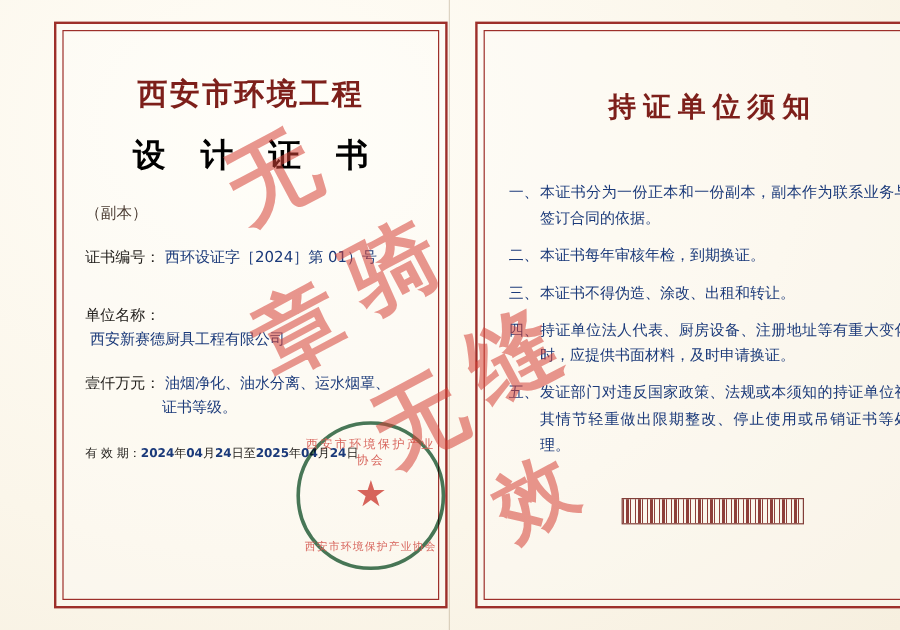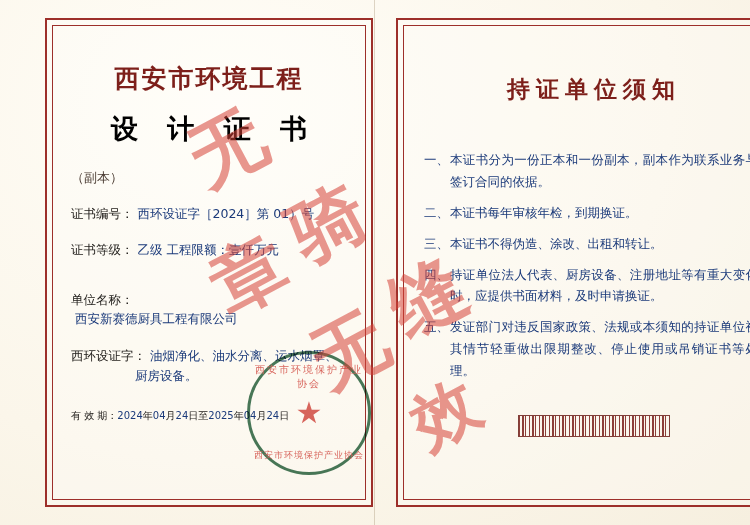--- a/index.html
+++ b/index.html
@@ -120,20 +120,21 @@
   .issuer {
     font-size: 12.5px;
     margin-top: 66px;
   }
   .validity {
     font-size: 10px;
     margin-top: 22px;
   }
   .validity .seg {
     color: #1b3a7a;
+    font-weight: bold;
   }
   .validity .lbl { color: #23201d; }
 
   
   .right-content {
     position: absolute;
     inset: 0;
     padding: 34px 26px 0 26px;
     box-sizing: border-box;
   }
@@ -282,33 +283,29 @@
     <div class="left-content">
       <div class="title-1">西安市环境工程</div>
       <div class="title-2">设 计 证 书</div>
       <div class="subtitle">（副本）</div>
 
       <div class="field">
         <span class="field-label">证书编号：</span>
         <span class="field-value">西环设证字［2024］第  01）号</span>
       </div>
 
-      <div class="field">
-        <span class="field-label">证书等级：</span>
-        <span class="field-value">乙级    工程限额：壹仟万元</span>
-      </div>
 
       <div class="field row-gap-big">
         <span class="field-label">单位名称：</span>
         <span class="field-value">西安新赛德厨具工程有限公司</span>
       </div>
 
       <div class="field-block">
-        <span class="field-label">西环设证字：</span><span class="field-value">油烟净化、油水分离、运水烟罩、</span>
-        <span class="indent-line">厨房设备。</span>
+        <span class="field-label">壹仟万元：</span><span class="field-value">油烟净化、油水分离、运水烟罩、</span>
+        <span class="indent-line">证书等级。</span>
       </div>
 
 
       <div class="field validity">
         <span class="lbl">有 效 期：</span>
         <span class="seg">2024</span>
         <span class="lbl">年</span>
         <span class="seg">04</span>
         <span class="lbl">月</span>
         <span class="seg">24</span>

